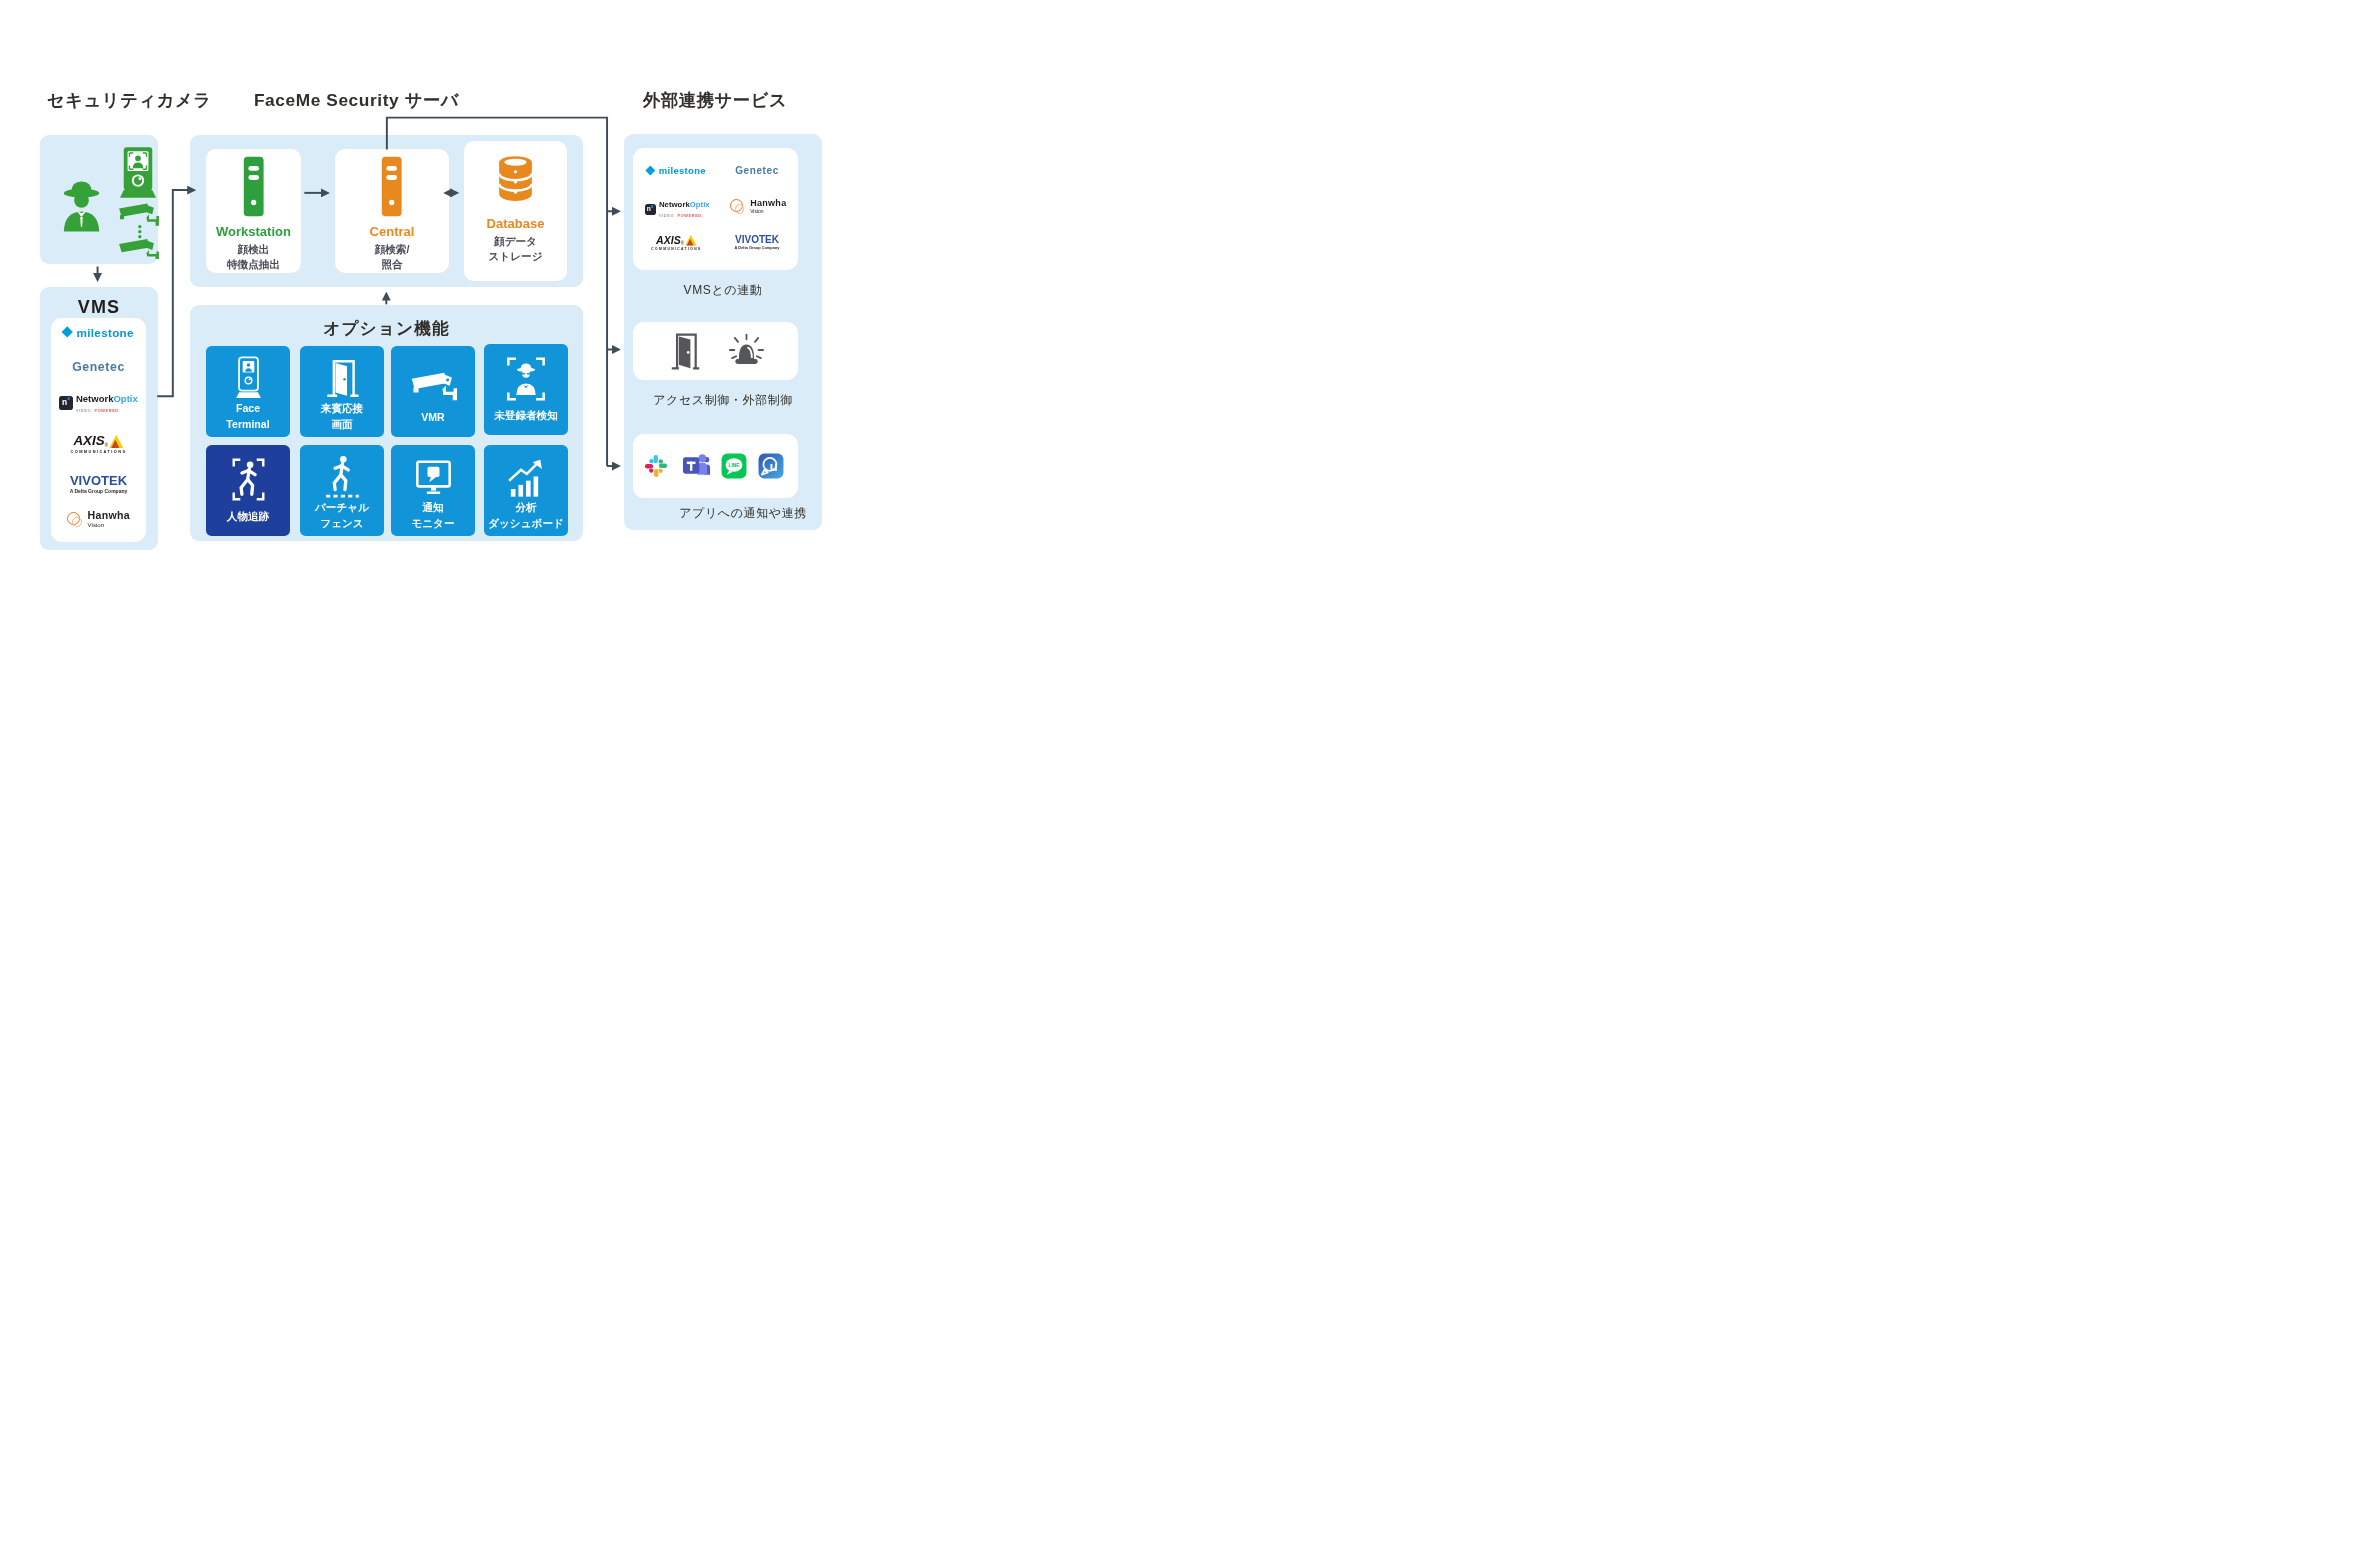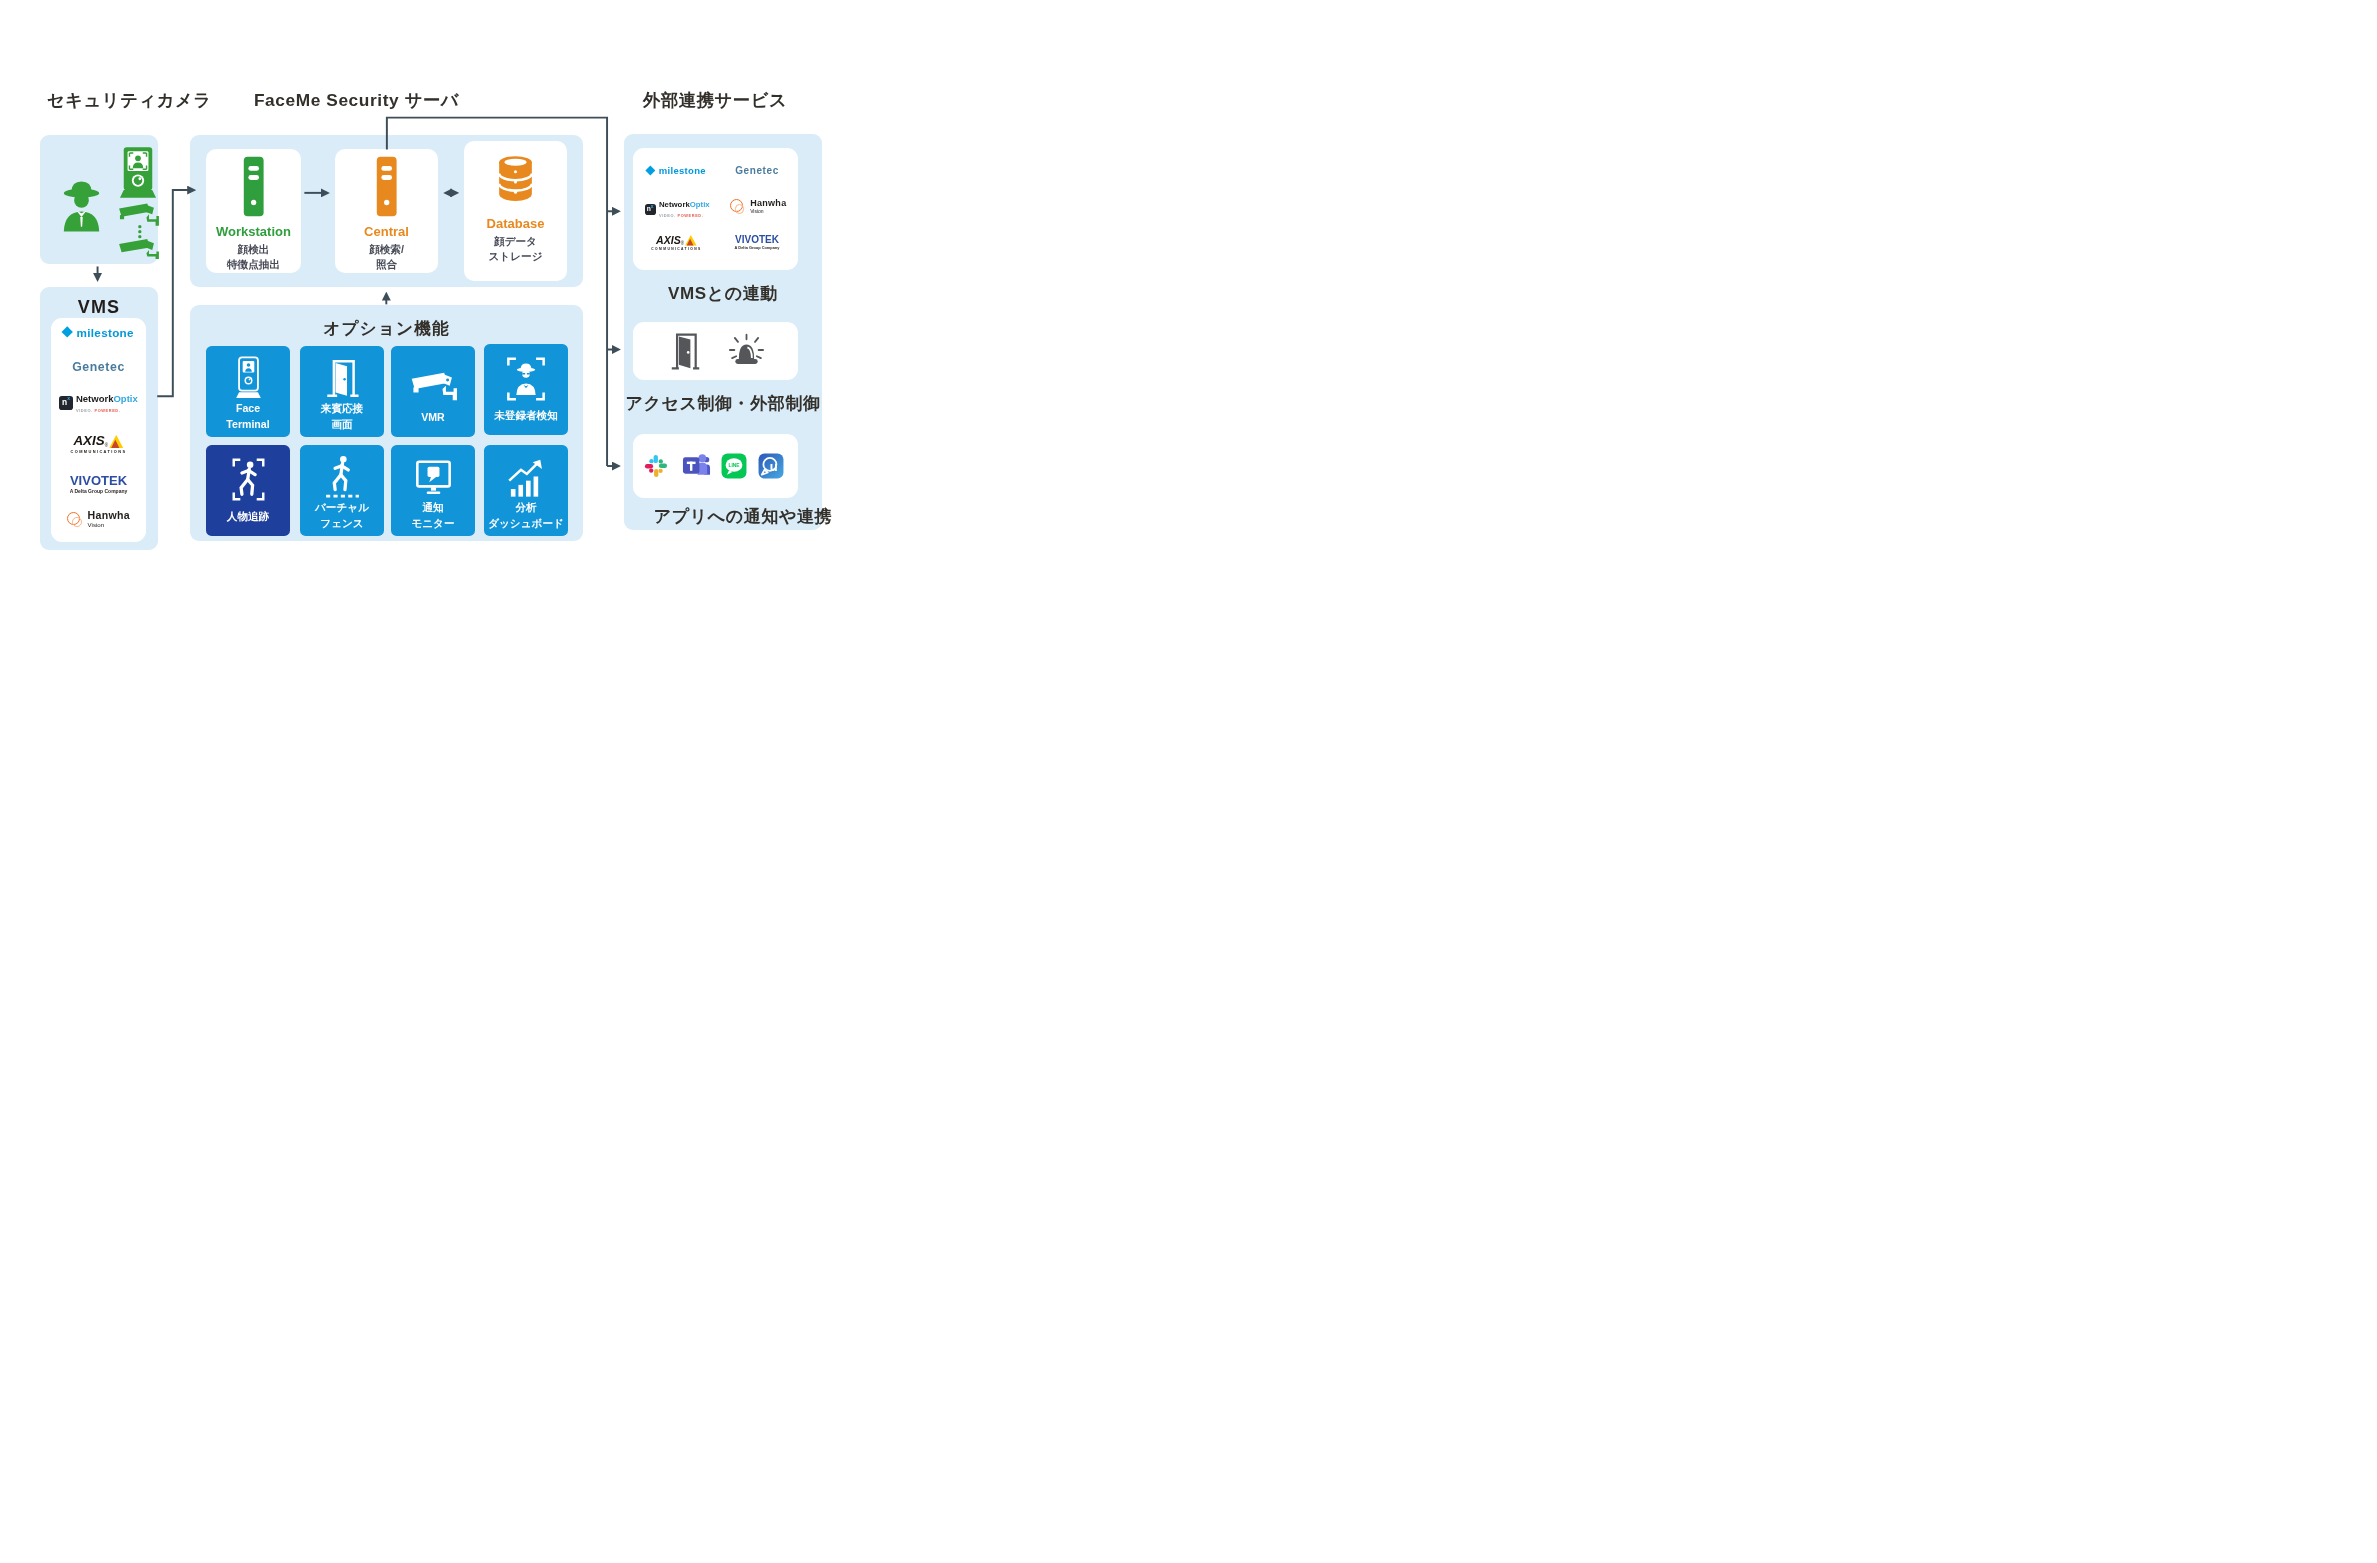--- a/index.html
+++ b/index.html
@@ -55,21 +55,21 @@
   .han-rings .r2{width:7.8px;height:7.8px;left:5px;top:6.1px;border-color:#f9b48a;}
   .han-text{text-align:left;line-height:1;}
   .han-main{font-size:10.6px;font-weight:bold;color:#221f1c;letter-spacing:0.3px;}
   .han-sub{font-size:6.1px;color:#221f1c;margin-top:1.1px;}
   .sm .mi-text{font-size:9.5px;} .sm .mi-diamond{width:6.7px;height:6.7px;}
   .sm .gen-text{font-size:10px;}
   .sm .no-main{font-size:7.8px;} .sm .nx-box{width:11px;height:11px;font-size:6.7px;line-height:10px;}
   .sm .axis-main{font-size:10.6px;} .sm .axis-sub{font-size:3.3px;}
   .sm .vivo-main{font-size:10px;} .sm .vivo-sub{font-size:3.9px;}
   .sm .han-main{font-size:9px;} .sm .han-sub{font-size:5px;}
-  .biglabel{position:absolute;font-size:17px;font-weight:bold;color:#33302b;text-align:center;letter-spacing:0.6px;white-space:nowrap;}
+  .biglabel{position:absolute;font-size:12px;font-weight:normal;color:#33302b;text-align:center;letter-spacing:0.6px;white-space:nowrap;}
 </style>
 </head>
 <body>
 
 <div id="canvas">
 
 
   <div class="hdr" style="left:47px;top:88px;">セキュリティカメラ</div>
   <div class="hdr center" style="left:245px;top:88px;width:223px;">FaceMe Security サーバ</div>
   <div class="hdr" style="left:643px;top:88px;">外部連携サービス</div>
@@ -175,21 +175,21 @@
         <rect x="16" y="26" width="28" height="13" rx="6.5" fill="#fff"></rect>
         <rect x="16" y="50" width="28" height="13" rx="6.5" fill="#fff"></rect>
         <circle cx="30" cy="122" r="7" fill="#fff"></circle>
       </svg>
     </div>
     <div class="nlabel green-t">Workstation</div>
     <div class="nsub" style="top:94px;">顔検出</div>
     <div class="nsub" style="top:109px;">特徴点抽出</div>
   </div>
 
-  <div class="node" style="left:335px;top:149px;width:103px;height:124px;">
+  <div class="node" style="left:335px;top:149px;width:114px;height:124px;">
     <div class="nicon">
       <svg width="23.4" height="61" viewBox="0 0 60 160">
         <rect x="4" y="2" width="52" height="156" rx="10" fill="#e8891f"></rect>
         <rect x="16" y="26" width="28" height="13" rx="6.5" fill="#fff"></rect>
         <rect x="16" y="50" width="28" height="13" rx="6.5" fill="#fff"></rect>
         <circle cx="30" cy="122" r="7" fill="#fff"></circle>
       </svg>
     </div>
     <div class="nlabel orange-t">Central</div>
     <div class="nsub" style="top:94px;">顔検索/</div>

